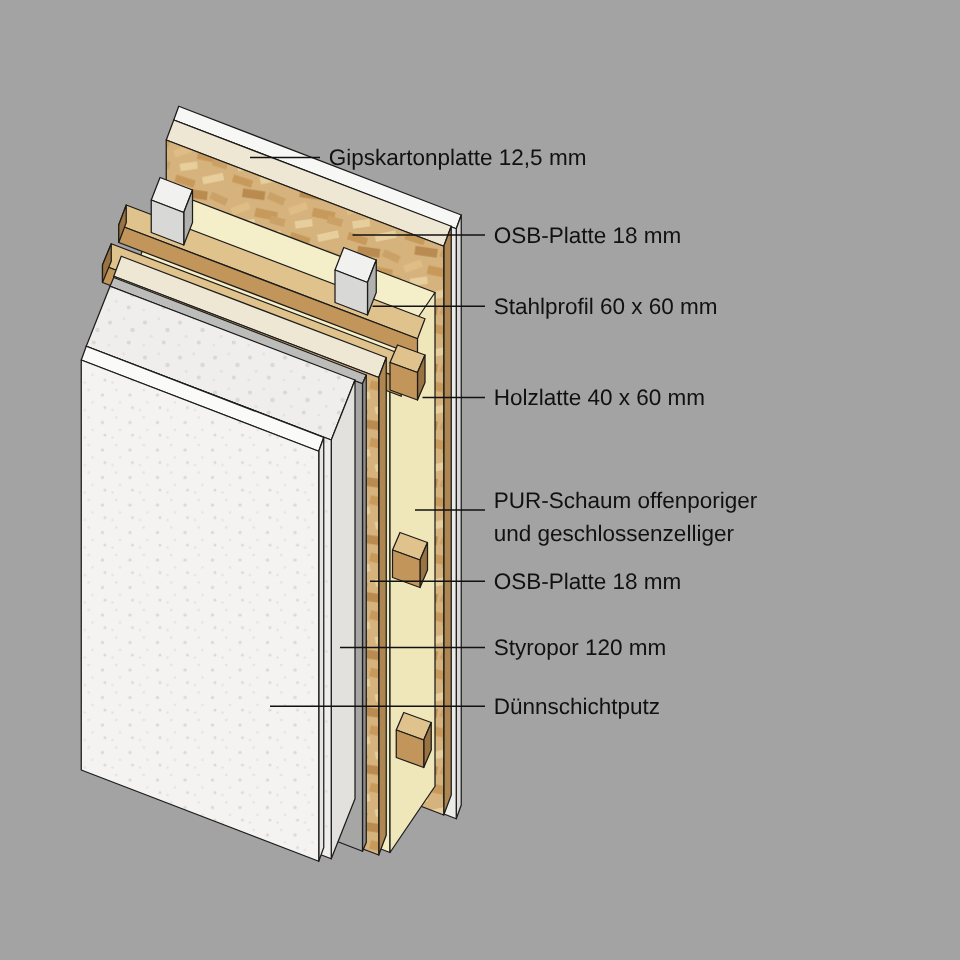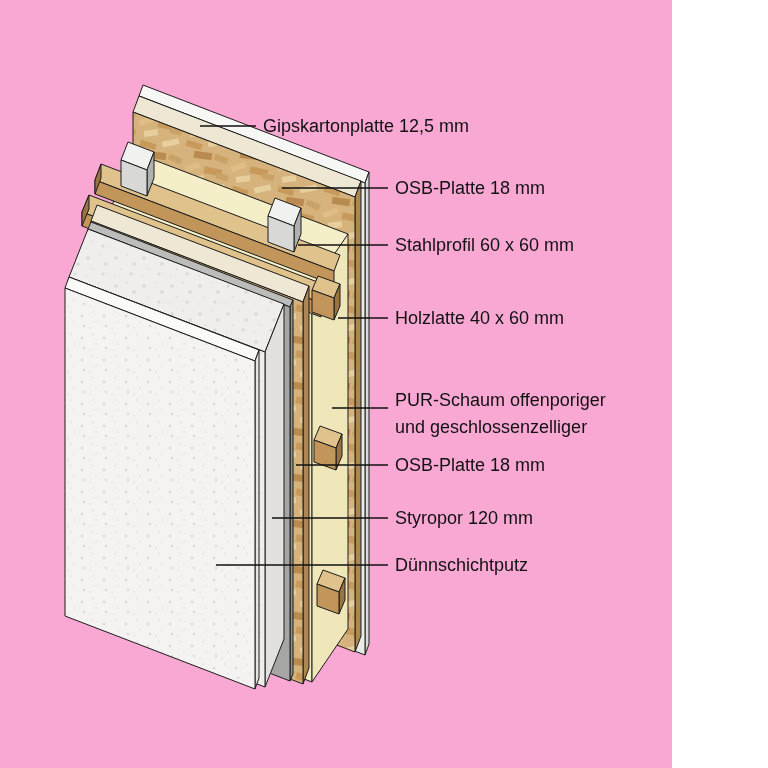--- a/index.html
+++ b/index.html
@@ -1,16 +1,16 @@
 <!DOCTYPE html>
 <html><head>
 <meta charset="utf-8">
 <style>
   html,body{margin:0;padding:0;background:#ffffff;}
-  .stage{position:relative;width:672px;height:768px;background:#f9a8d4;overflow:hidden;
+  .stage{position:relative;width:768px;height:768px;background:#a3a3a3;overflow:hidden;
          font-family:"Liberation Sans", sans-serif;}
   svg{display:block;}
   polygon{stroke:#1c1c1c;stroke-width:1;stroke-linejoin:round;}
   line.leader{stroke:#111111;stroke-width:1.3;}
   text.lbl{font-family:"Liberation Sans", sans-serif;font-size:18px;fill:#111111;}
 </style>
 </head>
 <body>
 
 <div class="stage">

